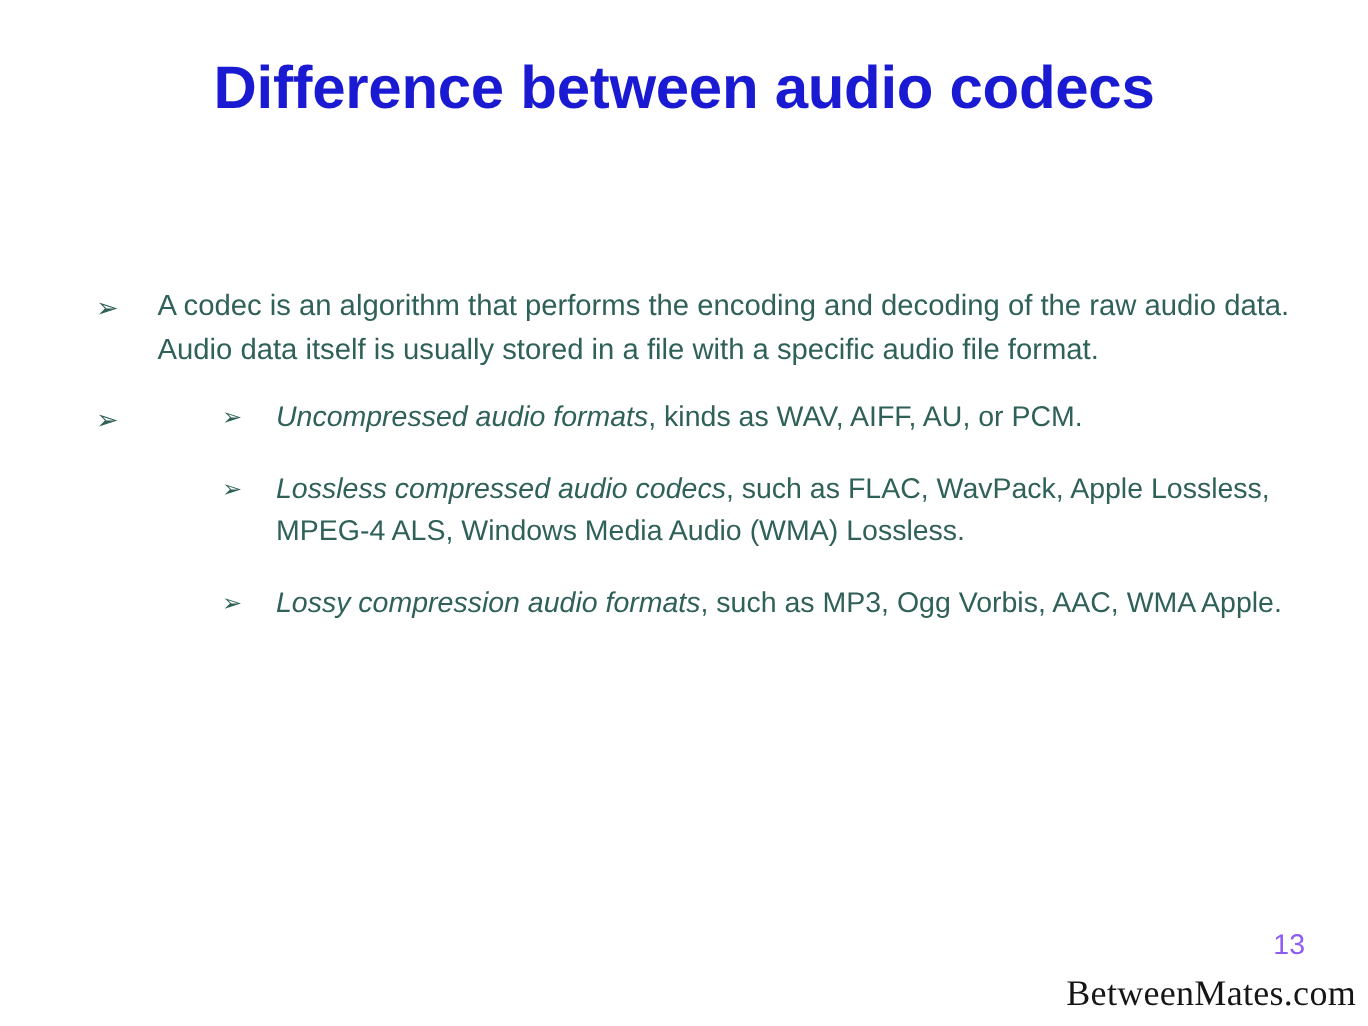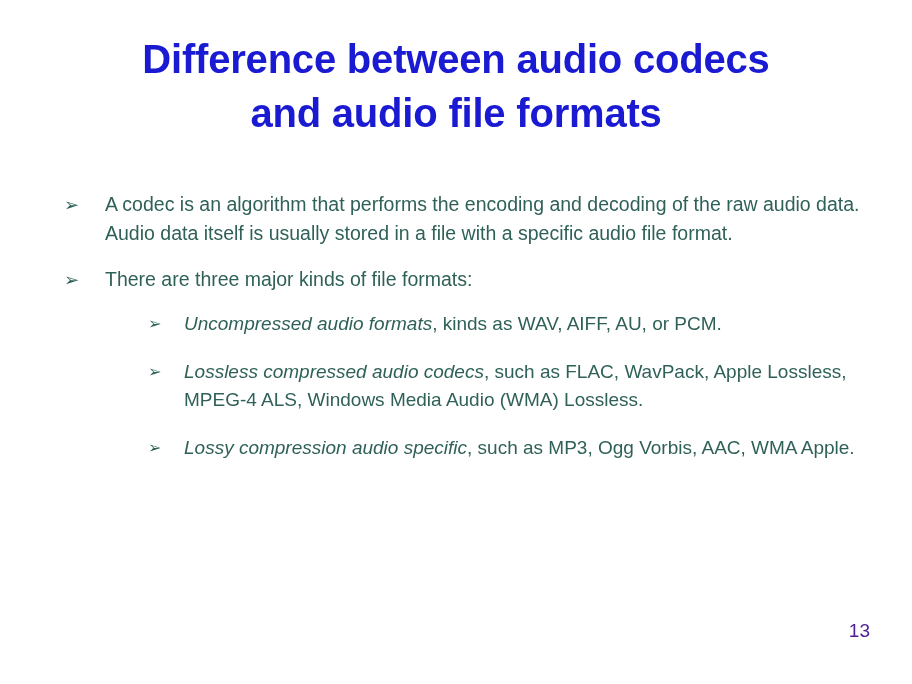--- a/index.html
+++ b/index.html
@@ -92,21 +92,21 @@
     font-style: italic;
     text-align: center;
   }
 
   
   #page-number {
     position: absolute;
     right: 42px;
     top: 620px;
     font-size: 19px;
-    color: #4c1d95;
+    color: #8b5cf6;
     font-family: "Liberation Sans", sans-serif;
     text-align: center;
   }
   #watermark {
     position: absolute;
     right: 8px;
     top: 650px;
     font-family: "Liberation Serif", serif;
     font-size: 24px;
     color: #161616;
@@ -114,51 +114,50 @@
     white-space: nowrap;
   }
 </style>
 </head>
 <body>
 
 <div id="slide">
 
   <div id="title">
     <span class="tline">Difference between audio codecs</span>
-    <span class="tline">and audio file formats</span>
   </div>
 
   <div id="body">
 
     <div class="bullet-l1">
       <span class="marker">➢</span>
       <span class="txt">A codec is an algorithm that performs the encoding and decoding of the raw audio data. Audio data itself is usually stored in a file with a specific audio file format.</span>
     </div>
 
     <div class="bullet-l1">
       <span class="marker">➢</span>
-      <span class="txt">There are three major kinds of file formats:</span>
 
       <div class="sublist">
 
         <div class="bullet-l2">
           <span class="marker">➢</span>
           <span class="em">Uncompressed audio formats</span><span>, kinds as WAV, AIFF, AU, or PCM.</span>
         </div>
 
         <div class="bullet-l2">
           <span class="marker">➢</span>
           <span class="em">Lossless compressed audio codecs</span><span>, such as FLAC, WavPack, Apple Lossless, MPEG-4 ALS, Windows Media Audio (WMA) Lossless.</span>
         </div>
 
         <div class="bullet-l2">
           <span class="marker">➢</span>
-          <span class="em">Lossy compression audio specific</span><span>, such as MP3, Ogg Vorbis, AAC, WMA Apple.</span>
+          <span class="em">Lossy compression audio formats</span><span>, such as MP3, Ogg Vorbis, AAC, WMA Apple.</span>
         </div>
 
       </div>
     </div>
 
   </div>
 
   <div id="page-number">13</div>
+  <div id="watermark">BetweenMates.com</div>
 
 </div>
 
 </body></html>

